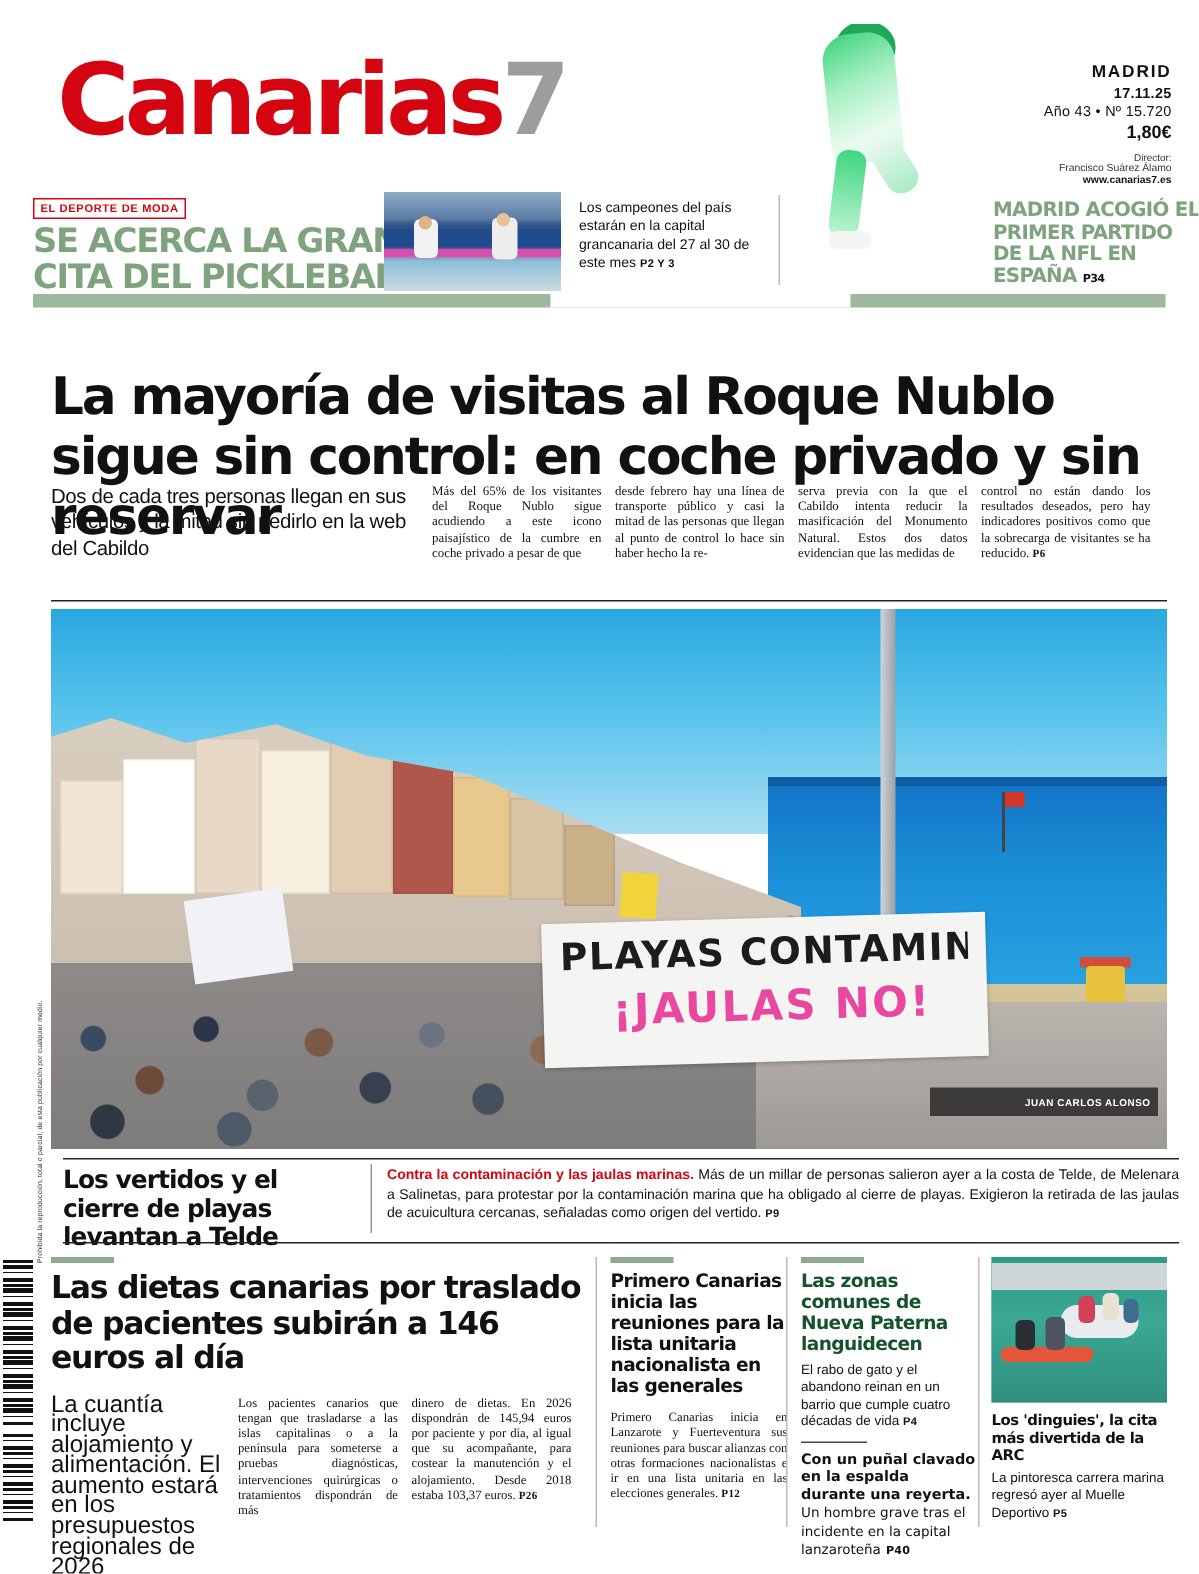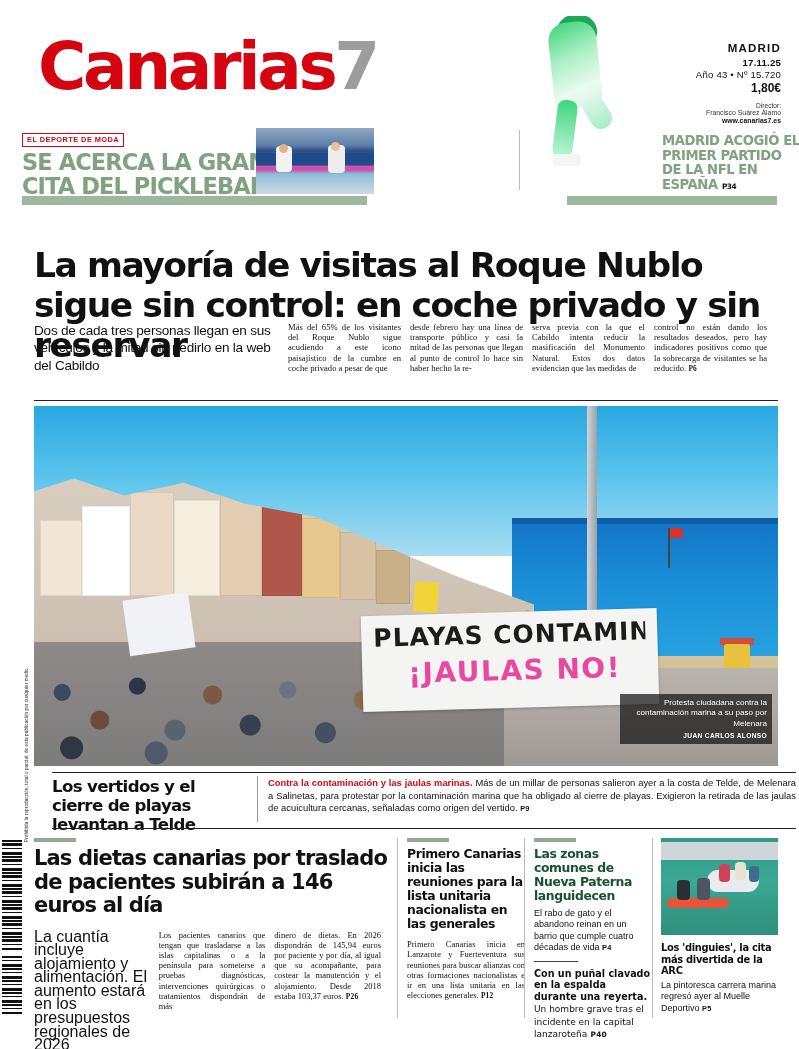--- a/index.html
+++ b/index.html
@@ -147,21 +147,21 @@
   .rocks{position:absolute;left:420px;top:196px;width:140px;height:66px;
     background:linear-gradient(180deg,#b9a98f,#9c8e77);
     clip-path:polygon(0 40%,16% 18%,34% 30%,52% 12%,72% 26%,88% 16%,100% 34%,100% 100%,0 100%);}
   .sign{position:absolute;left:380px;top:176px;width:24px;height:30px;background:#f2d33a;transform:rotate(4deg);}
   .caption{position:absolute;right:6px;bottom:22px;width:152px;
     background:rgba(20,20,20,.72);color:#fff;text-align:right;
     font-size:8.1px;line-height:10.6px;padding:4px 5px 2px;box-sizing:border-box;}
   .credit{font-size:6.6px;font-weight:700;letter-spacing:.35px;margin-top:2px;}
 
   
-  .telde{position:absolute;left:52px;top:772px;width:744px;height:56px;}
+  .telde{position:absolute;left:42px;top:772px;width:744px;height:56px;}
   .telde-rule-top{position:absolute;left:0;top:0;width:744px;height:1px;background:#222;}
   .telde-head{position:absolute;left:0;top:5px;width:196px;
     font-family:"DejaVu Sans", sans-serif;font-weight:700;font-size:16.6px;
     line-height:19px;letter-spacing:-.65px;color:#111;}
   .telde-div{position:absolute;left:205px;top:4px;width:1px;height:46px;background:#999;}
   .telde-body{position:absolute;left:216px;top:5px;width:528px;
     font-size:9.4px;line-height:12.6px;color:#111;text-align:justify;}
   .telde-body b{color:#d40511;}
   .telde-rule-bot{position:absolute;left:0;top:56px;width:744px;height:1px;background:#222;}
 
@@ -239,20 +239,21 @@
     <div class="promo-photo">
       <div class="court"></div>
       <div class="band"></div>
       <div class="net"></div>
       <div class="p1"></div>
       <div class="p1h"></div>
       <div class="p2"></div>
       <div class="p2h"></div>
     </div>
 
+    <div class="promo-text"><span>Los campeones del país estarán en la capital grancanaria del 27 al 30 de este mes</span> <span class="pg">P2 Y 3</span></div>
 
     <div class="promo-div"></div>
 
     <div class="promo-nfl-photo">
       <div class="nfl-helmet"></div>
       <div class="nfl-body"></div>
       <div class="nfl-leg2"></div>
       <div class="nfl-leg"></div>
       <div class="nfl-shoe"></div>
     </div>
@@ -298,21 +299,20 @@
     <div class="tower"></div>
     <div class="road"></div>
     <div class="crowd"></div>
     <div class="sign"></div>
     <div class="small-banner"></div>
     <div class="banner-big">
       <div class="banner-l1">PLAYAS CONTAMINADAS</div>
       <div class="banner-l2">¡JAULAS NO!</div>
     </div>
     <div class="caption">
-      <div>Protesta ciudadana contra la contaminación marina a su paso por Melenara</div>
       <div class="credit">JUAN CARLOS ALONSO</div>
     </div>
   </div>
 
   <div class="telde">
     <div class="telde-rule-top"></div>
     <div class="telde-head">Los vertidos y el cierre de playas levantan a Telde</div>
     <div class="telde-div"></div>
     <div class="telde-body"><b>Contra la contaminación y las jaulas marinas.</b><span> Más de un millar de personas salieron ayer a la costa de Telde, de Melenara a Salinetas, para protestar por la contaminación marina que ha obligado al cierre de playas. Exigieron la retirada de las jaulas de acuicultura cercanas, señaladas como origen del vertido.</span> <span class="pg">P9</span></div>
     <div class="telde-rule-bot"></div>

